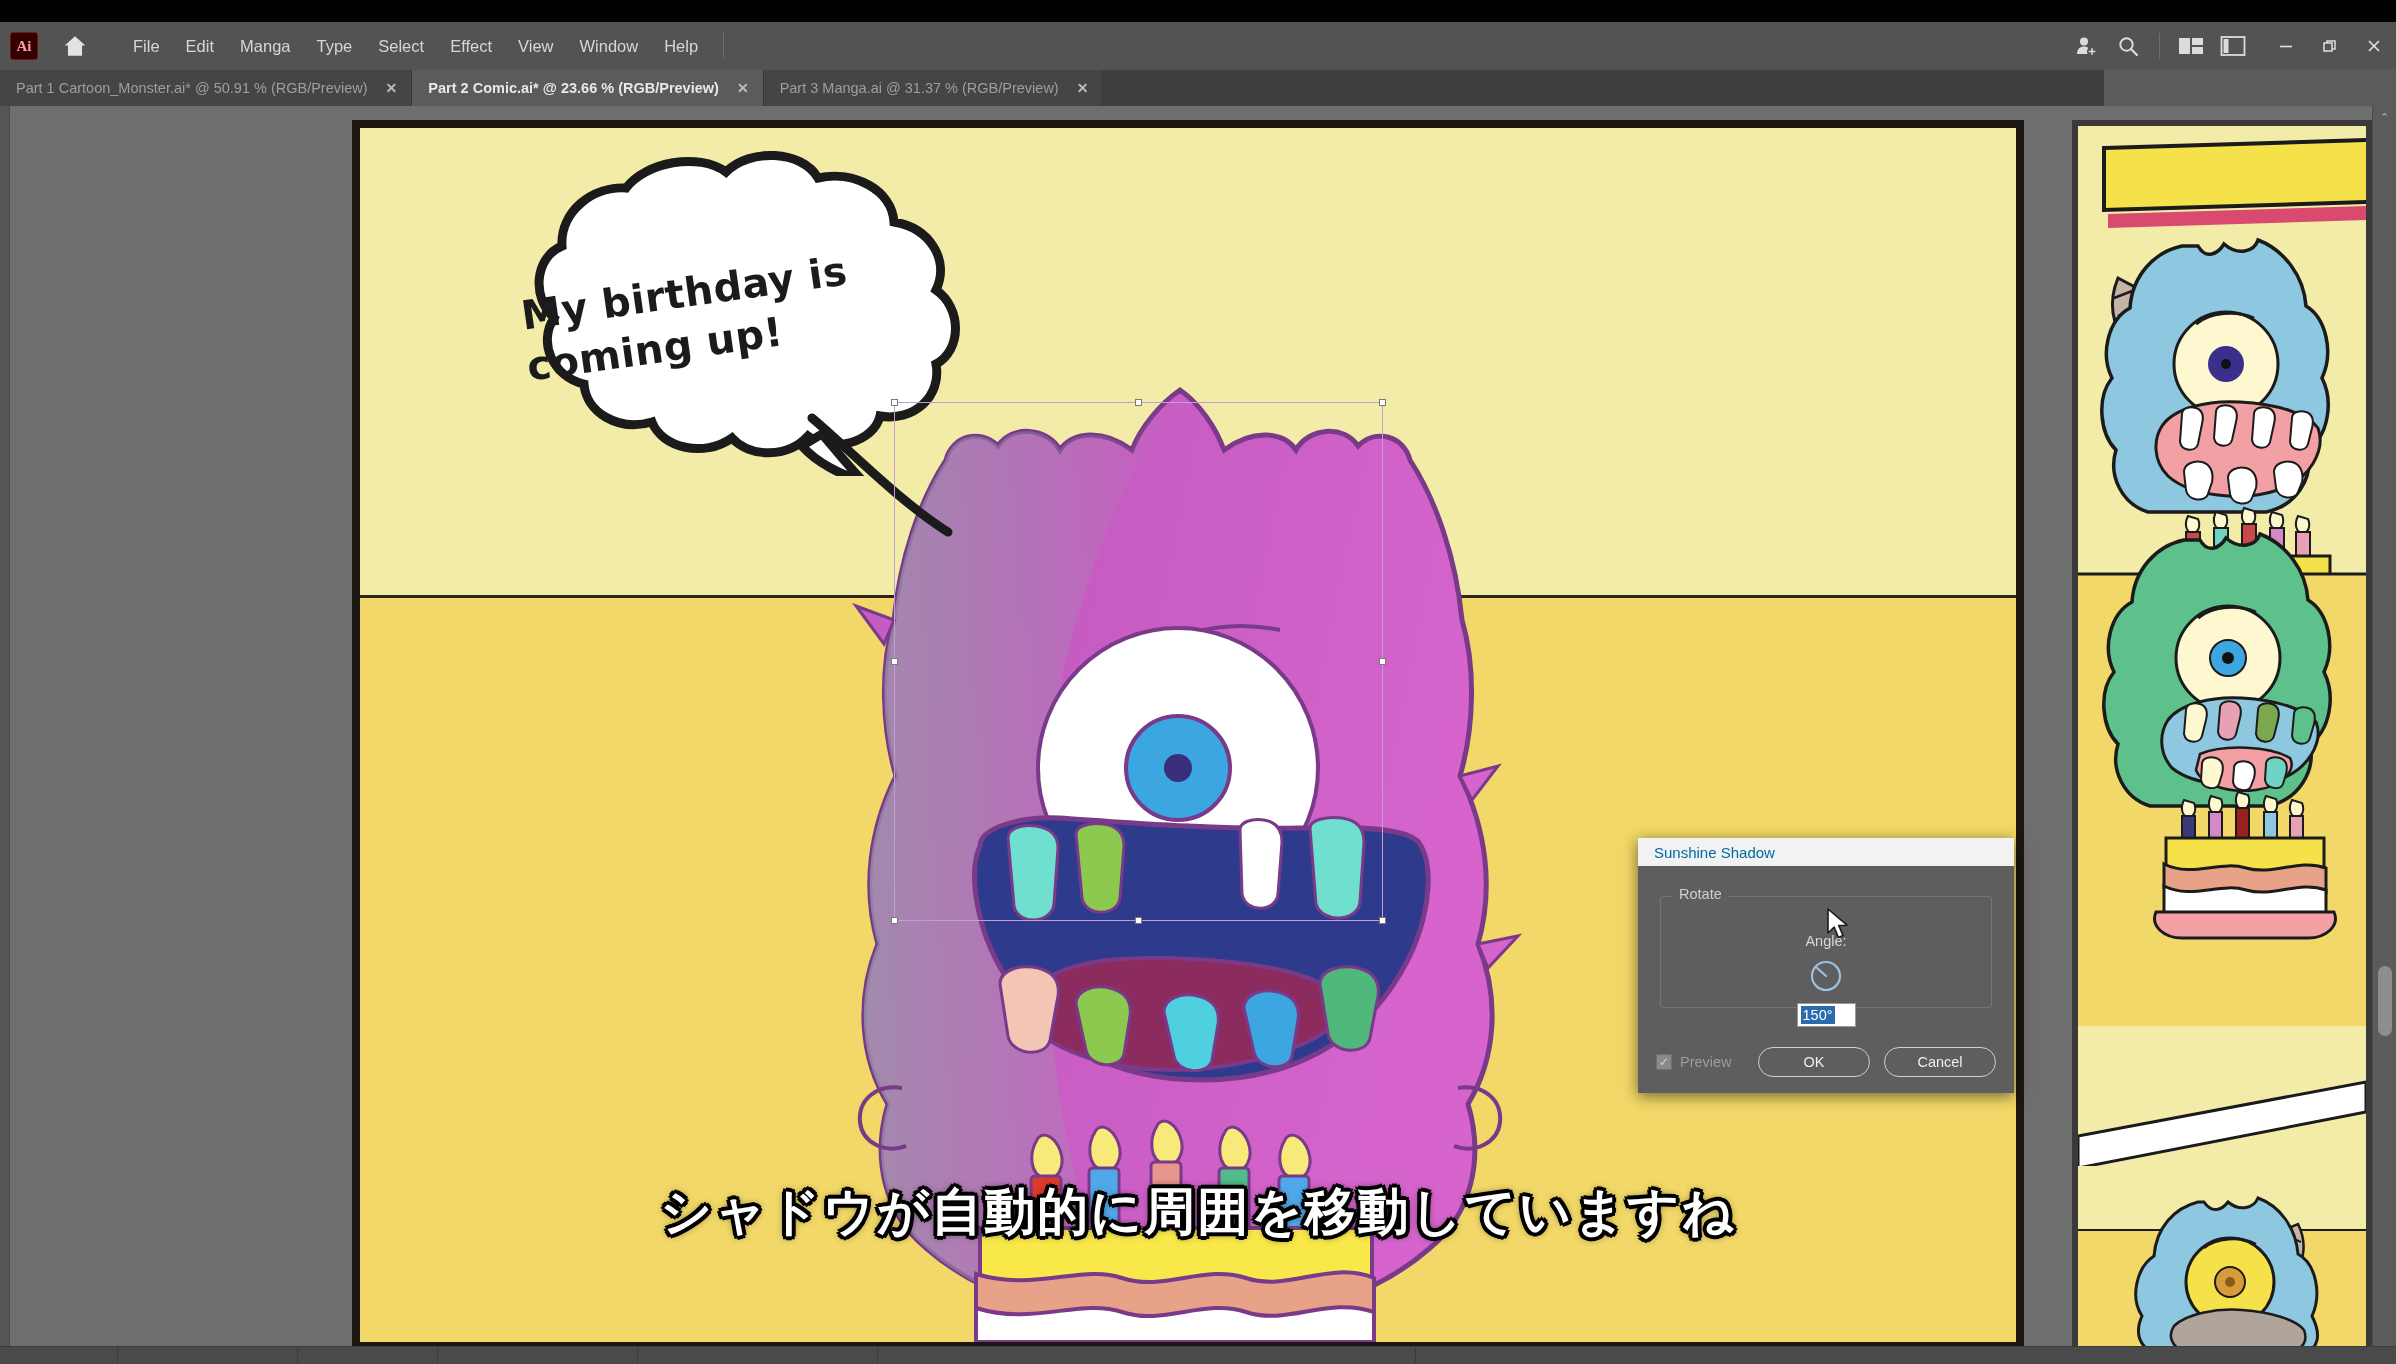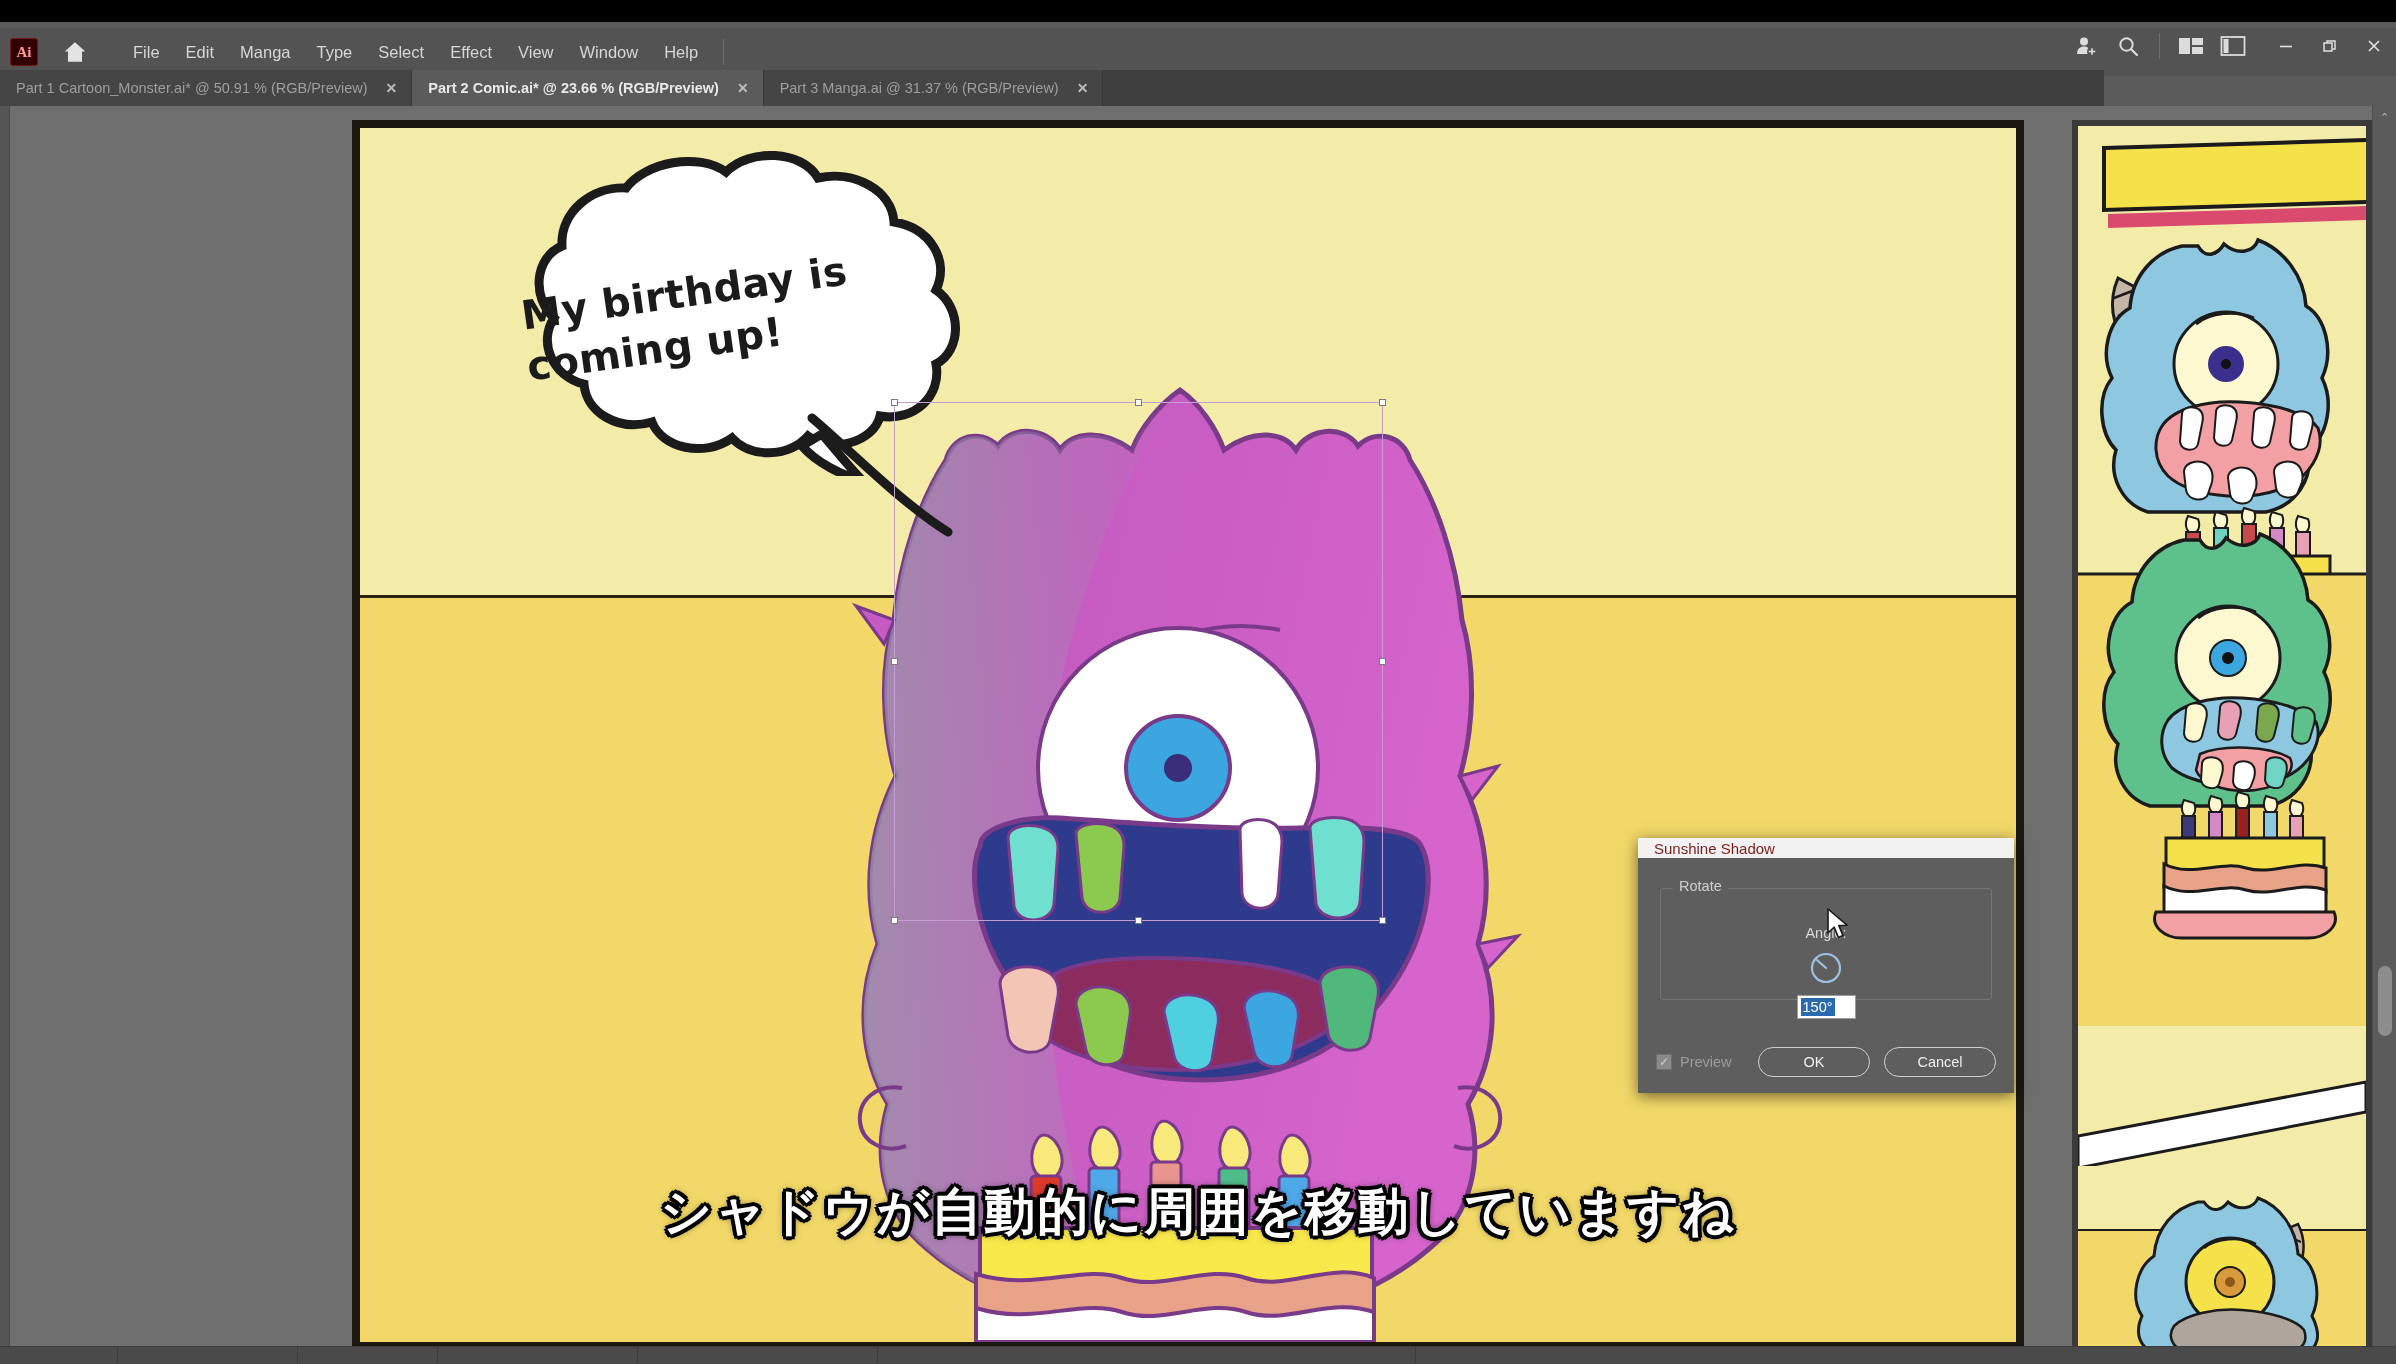--- a/index.html
+++ b/index.html
@@ -5,21 +5,21 @@
   * { margin:0; padding:0; box-sizing:border-box; }
   html,body { width:2396px; height:1364px; overflow:hidden; background:#000; }
   body { font-family:"Liberation Sans", sans-serif; }
 
   
   #app { position:relative; width:2396px; height:1364px; background:#5b5b5b; }
 
   
   #titlebar {
     position:absolute; left:0; top:22px; width:2396px; height:48px;
-    background:#535353; display:flex; align-items:center;margin-top:6px;
+    background:#535353; display:flex; align-items:center;
   }
   #topblack { position:absolute; left:0; top:0; width:2396px; height:22px; background:#000; }
 
   .ai-logo {
     width:28px; height:28px; margin-left:10px; background:#330000;
     border:1px solid #6b1a1a; border-radius:3px;
     color:#ff9a9a; font-size:15px; font-weight:bold;
     display:flex; align-items:center; justify-content:center;
     font-family:"Liberation Serif", serif;
   }
@@ -112,21 +112,21 @@
       0 0 8px #000;
     pointer-events:none; z-index:60;
   }
 
   
   #dialog {
     position:absolute; left:1638px; top:838px; width:376px; height:255px;
     background:#5e5e5e; box-shadow:0 3px 14px rgba(0,0,0,.55); z-index:80;
   }
   #dlg-title {
-    height:20px; background:#f2f2f2; color:#7f1d1d; font-size:15px;
+    height:28px; background:#f2f2f2; color:#0369a1; font-size:15px;
     display:flex; align-items:center; padding-left:16px;
   }
   #dlg-body { position:relative; padding:18px 22px 0 22px; }
   .group-box {
     position:relative; border:1px solid #757575; border-radius:3px;
     margin-top:12px; padding:22px 16px 20px 16px; height:112px;
   }
   .group-label {
     position:absolute; left:12px; top:-11px; background:#5e5e5e;
     padding:0 6px; color:#cfcfcf; font-size:14.5px;

